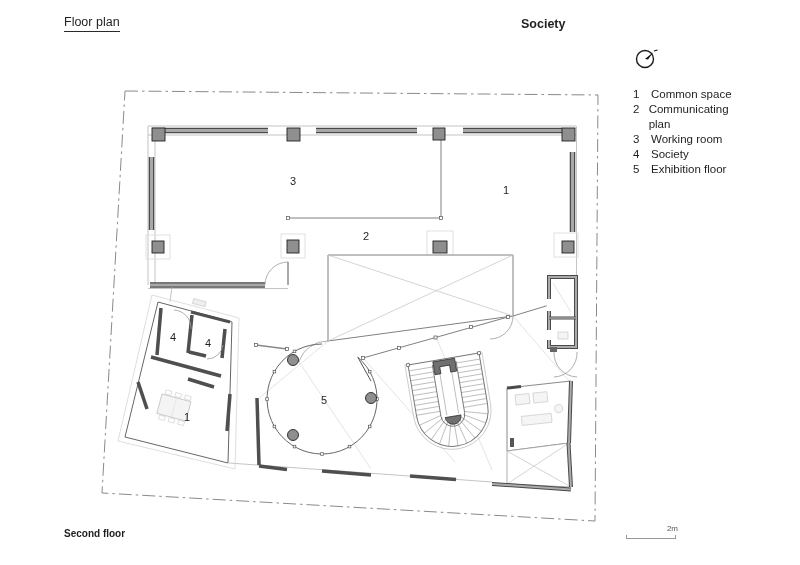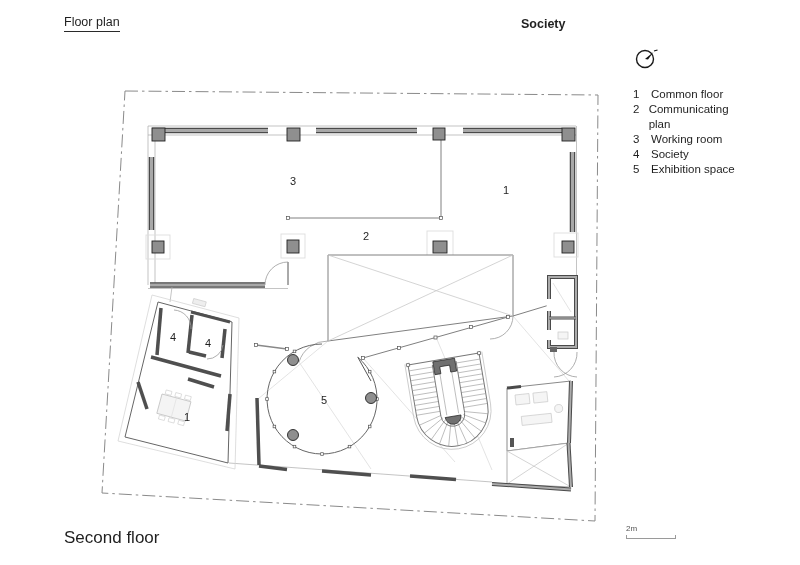--- a/index.html
+++ b/index.html
@@ -6,22 +6,22 @@
   .sheet{position:relative;width:740px;height:565px;background:#ffffff;
          font-family:"Liberation Sans",sans-serif;color:#1f1f1f;overflow:hidden;}
   .abs{position:absolute;}
   .title{left:64px;top:15px;font-size:12.5px;border-bottom:1.2px solid #2a2a2a;padding-bottom:2px;}
   .center-text{left:521px;top:17px;font-size:12.5px;font-weight:bold;}
   .right-text{left:772px;top:22px;font-size:12.5px;}
   .legend{left:633px;top:87px;font-size:11.5px;line-height:15px;}
   .legend-row{display:flex;}
   .legend-num{width:18px;}
   .side-text{left:757px;top:243px;font-size:11.5px;writing-mode:vertical-rl;letter-spacing:.5px;}
-  .floor-label{left:64px;top:528px;font-size:17px;}
-  .scalebar{left:626px;top:524px;width:52px;font-size:8px;color:#555;}
+  .floor-label{left:64px;top:528px;font-size:10px;font-weight:bold;}
+  .scalebar{left:626px;top:524px;width:52px;font-size:8px;color:#555;text-align:right;}
   .scalebar .bar{margin-top:2px;height:3px;width:48px;
     border-bottom:1.6px solid #9a9a9a;border-left:1px solid #9a9a9a;border-right:1px solid #9a9a9a;}
   .north{left:632px;top:44px;}
   
   .ln-thin{stroke:#808080;stroke-width:1;fill:none}
   .ln-hair{stroke:#aaaaaa;stroke-width:.7;fill:none}
   .ln-light{stroke:#e0e0e0;stroke-width:.9;fill:none}
   .ln-x{stroke:#c9c9c9;stroke-width:.8;fill:none}
   .wall-o{stroke:#4a4a4a;stroke-width:5.5;fill:none}
   .wall-i{stroke:#a8a8a8;stroke-width:3;fill:none}
@@ -51,37 +51,37 @@
     <svg width="34" height="28" viewBox="0 0 34 28">
       <circle cx="13" cy="15" r="8.5" fill="none" stroke="#1a1a1a" stroke-width="1.4"></circle>
       <path d="M13,15 L21.5,8 L16,15.6 Z" fill="#111"></path>
       <line x1="22" y1="7" x2="25.5" y2="6" stroke="#111" stroke-width="1.2"></line>
     </svg>
   </div>
 
   <div class="abs legend">
     <div class="legend-row">
       <span class="legend-num">1</span>
-      <span>Common floor</span>
+      <span>Common space</span>
     </div>
     <div class="legend-row">
       <span class="legend-num">2</span>
       <span>Communicating plan</span>
     </div>
     <div class="legend-row">
       <span class="legend-num">3</span>
       <span>Working room</span>
     </div>
     <div class="legend-row">
       <span class="legend-num">4</span>
       <span>Society</span>
     </div>
     <div class="legend-row">
       <span class="legend-num">5</span>
-      <span>Exhibition space</span>
+      <span>Exhibition floor</span>
     </div>
   </div>
 
   <div class="abs side-text">(Architecture)</div>
   <div class="abs floor-label">Second floor</div>
 
   <div class="abs scalebar">
     <span>2m</span>
     <div class="bar"></div>
   </div>

